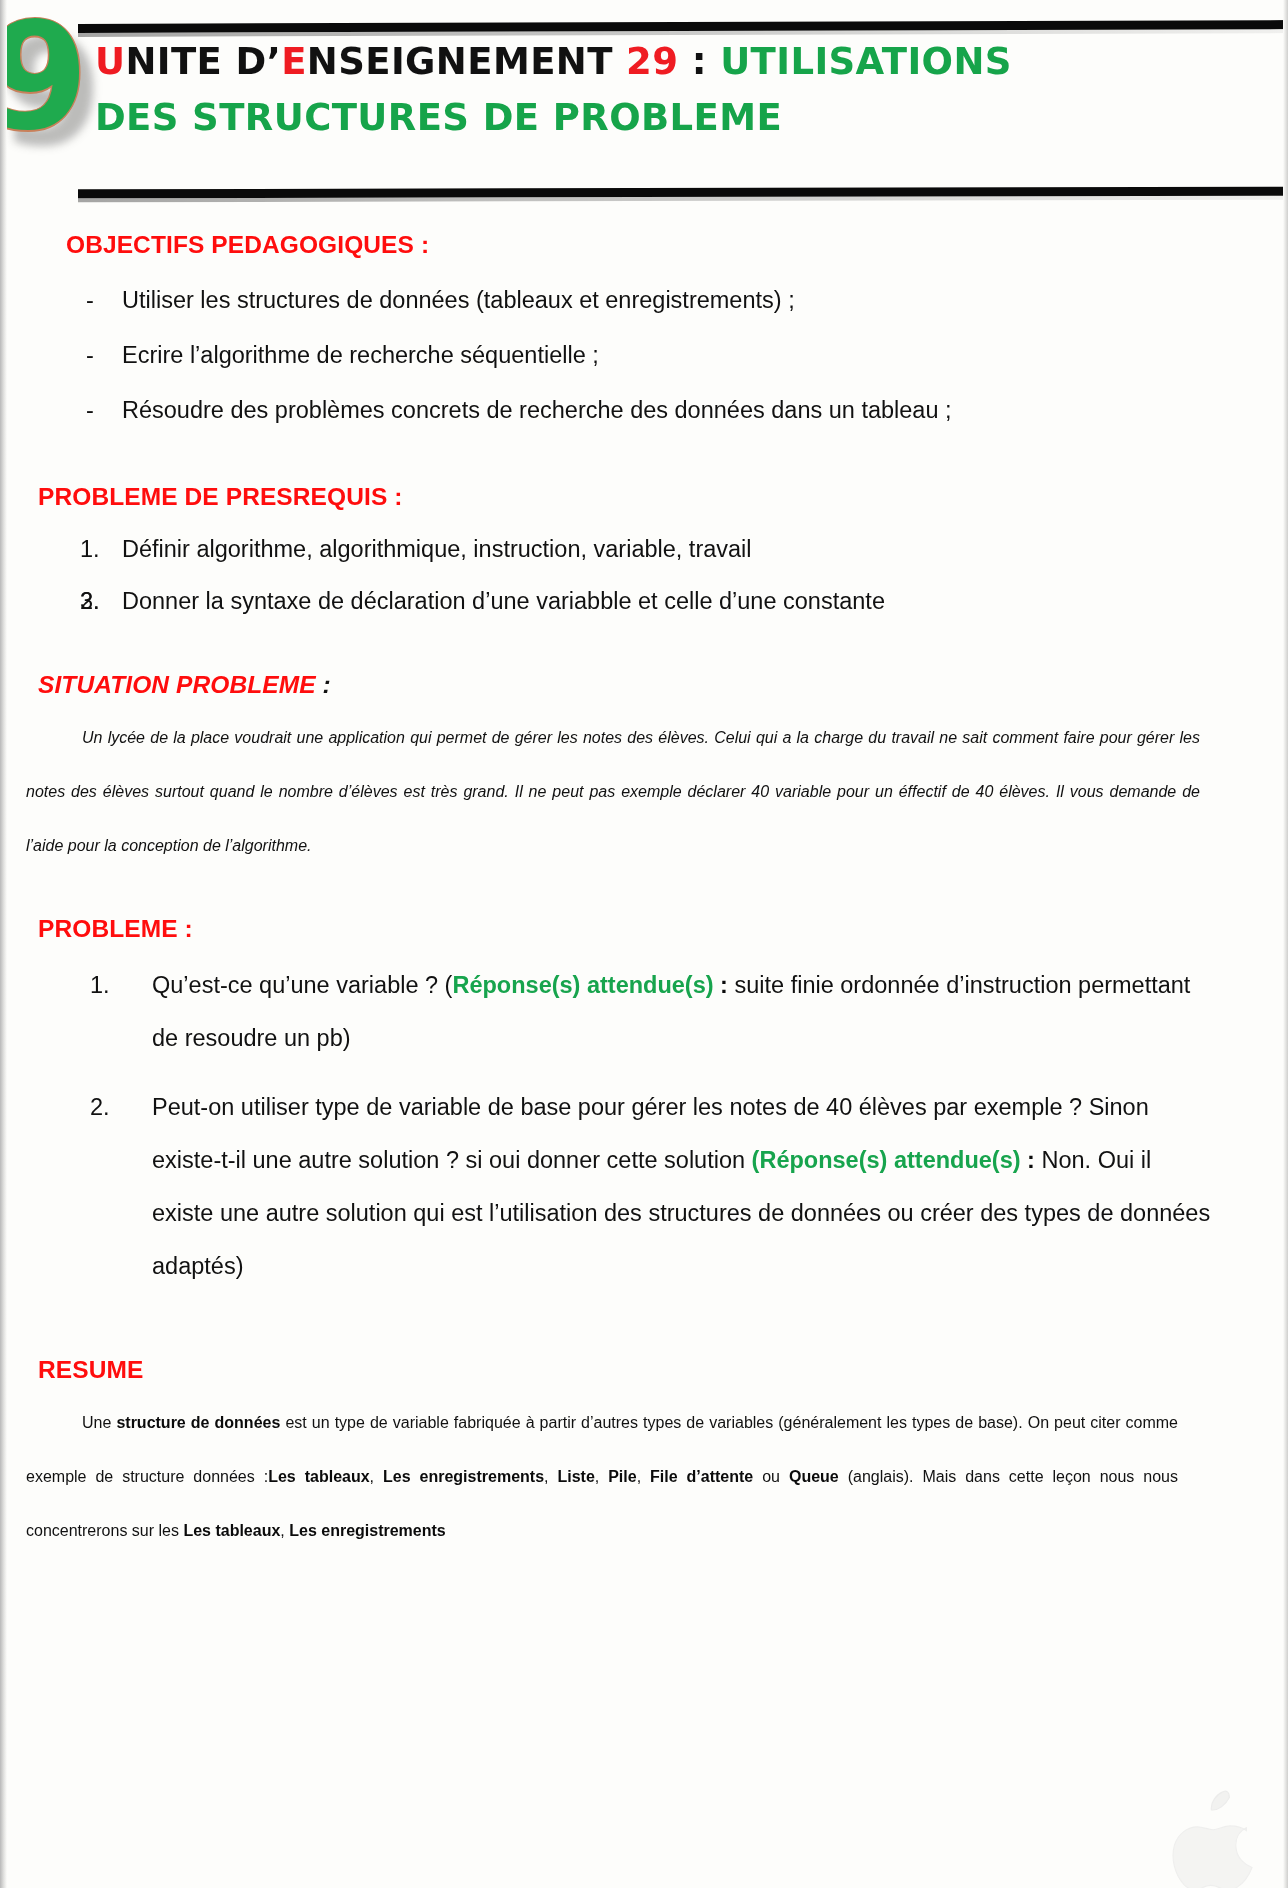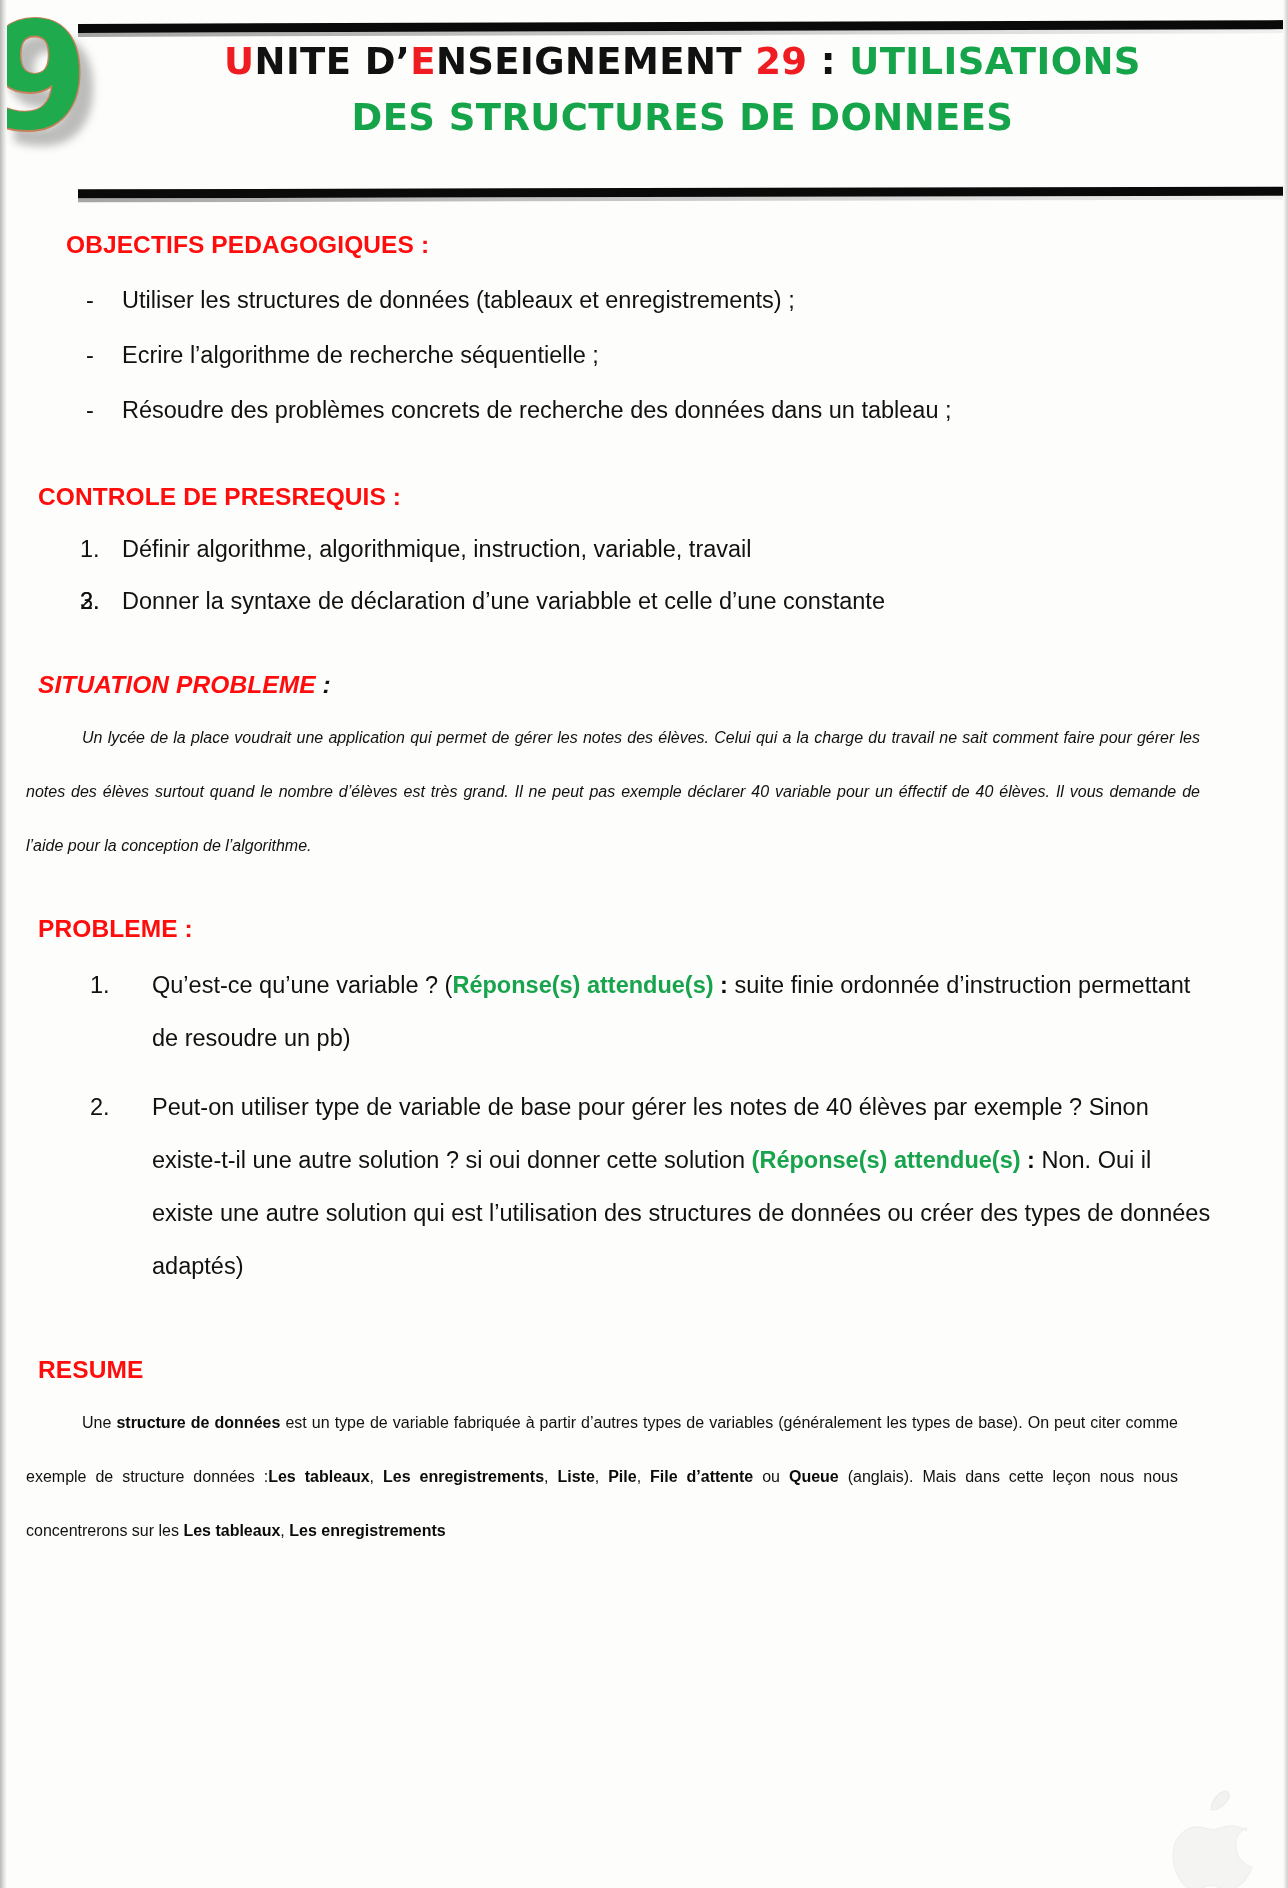--- a/index.html
+++ b/index.html
@@ -77,21 +77,20 @@
       0 1.5px 0 #c8805a,
       0 -1.5px 0 #c8805a,
       14px 16px 9px rgba(90,90,90,0.40);
   }
 
   .title-block {
     position: absolute;
     left: 95px;
     right: 18px;
     top: 34px;
-    text-align: center;
     font-family: "DejaVu Sans", sans-serif;
     font-weight: bold;
     font-size: 37px;
     line-height: 56px;
     letter-spacing: 0.4px;
     z-index: 3;
   }
   .ttl-red   { color: #ef1c22; }
   .ttl-black { color: #111111; }
   .ttl-green { color: #16a44a; }
@@ -220,39 +219,39 @@
   <div class="scan-edge-left"></div>
   <div class="scan-edge-right"></div>
 
   <div class="header">
     <div class="rule rule-top"></div>
 
     <div class="badge-number">9</div>
 
     <div class="title-block">
       <div><span class="ttl-red">U</span><span class="ttl-black">NITE D’</span><span class="ttl-red">E</span><span class="ttl-black">NSEIGNEMENT </span><span class="ttl-red">29</span><span class="ttl-black"> : </span><span class="ttl-green">UTILISATIONS</span></div>
-      <div class="ttl-green">DES STRUCTURES DE DONNEES</div>
+      <div class="ttl-green">DES STRUCTURES DE PROBLEME</div>
     </div>
 
     <div class="rule rule-bottom"></div>
   </div>
 
   <div class="body-area">
 
     <section class="sec-objectifs">
       <h2 class="section-head">OBJECTIFS PEDAGOGIQUES :</h2>
       <ul class="dash-list">
         <li><span class="dash-mark">-</span><span>Utiliser les structures de données (tableaux et enregistrements) ;</span></li>
         <li><span class="dash-mark">-</span><span>Ecrire l’algorithme de recherche séquentielle ;</span></li>
         <li><span class="dash-mark">-</span><span>Résoudre des problèmes concrets de recherche des données dans un tableau ;</span></li>
       </ul>
     </section>
 
     <section class="sec-presrequis">
-      <h2 class="section-head">CONTROLE DE PRESREQUIS :</h2>
+      <h2 class="section-head">PROBLEME DE PRESREQUIS :</h2>
       <ol class="num-list">
         <li><span class="num-mark">1.</span><span>Définir algorithme, algorithmique, instruction, variable, travail</span></li>
         <li><span class="num-mark">2.</span></li>
         <li><span class="num-mark">3.</span><span>Donner la syntaxe de déclaration d’une variabble et celle d’une constante</span></li>
       </ol>
     </section>
 
     <section class="sec-situation">
       <h2 class="section-head"><span>SITUATION PROBLEME</span><span class="colon-black"> :</span></h2>
       <p class="para indent">Un lycée de la place voudrait une application qui permet de gérer les notes des élèves. Celui qui a la charge du travail ne sait comment faire pour gérer les notes des élèves surtout quand le nombre d’élèves est très grand. Il ne peut pas exemple déclarer 40 variable pour un éffectif de 40 élèves. Il vous demande de l’aide pour la conception de l’algorithme.</p>

